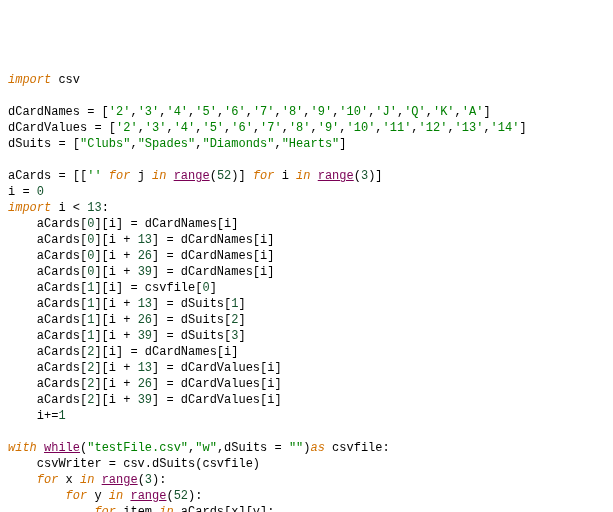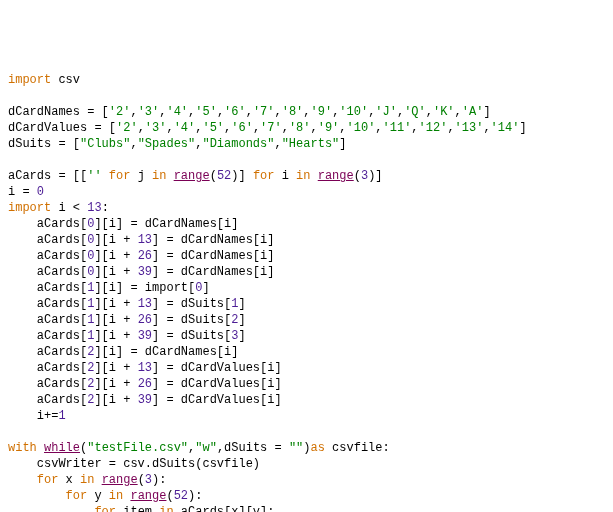--- a/index.html
+++ b/index.html
@@ -7,44 +7,44 @@
     padding: 8px;
     background: #ffffff;
     font-family: "Courier New", Courier, monospace;
     font-size: 12px;
     line-height: 16px;
     color: #000000;
     white-space: pre;
     width: 613px;
     box-sizing: border-box;
   }
-  .kw { color: #d07000; }   
+  .kw { color: #d07000; font-style: italic; }   
   .str { color: #008000; }  
-  .num { color: #4c1d95; }  
+  .num { color: #14532d; }  
   .fn { color: #7a0055; text-decoration: underline; }
 </style>
 </head>
 <body>
 
 
 
 <div><span class="kw">import</span><span> csv</span>
 <span></span>
 <span>dCardNames = [</span><span class="str">'2'</span><span>,</span><span class="str">'3'</span><span>,</span><span class="str">'4'</span><span>,</span><span class="str">'5'</span><span>,</span><span class="str">'6'</span><span>,</span><span class="str">'7'</span><span>,</span><span class="str">'8'</span><span>,</span><span class="str">'9'</span><span>,</span><span class="str">'10'</span><span>,</span><span class="str">'J'</span><span>,</span><span class="str">'Q'</span><span>,</span><span class="str">'K'</span><span>,</span><span class="str">'A'</span><span>]</span>
 <span>dCardValues = [</span><span class="str">'2'</span><span>,</span><span class="str">'3'</span><span>,</span><span class="str">'4'</span><span>,</span><span class="str">'5'</span><span>,</span><span class="str">'6'</span><span>,</span><span class="str">'7'</span><span>,</span><span class="str">'8'</span><span>,</span><span class="str">'9'</span><span>,</span><span class="str">'10'</span><span>,</span><span class="str">'11'</span><span>,</span><span class="str">'12'</span><span>,</span><span class="str">'13'</span><span>,</span><span class="str">'14'</span><span>]</span>
 <span>dSuits = [</span><span class="str">"Clubs"</span><span>,</span><span class="str">"Spades"</span><span>,</span><span class="str">"Diamonds"</span><span>,</span><span class="str">"Hearts"</span><span>]</span>
 <span></span>
 <span>aCards = [[</span><span class="str">''</span><span> </span><span class="kw">for</span><span> j </span><span class="kw">in</span><span> </span><span class="fn">range</span><span>(</span><span class="num">52</span><span>)] </span><span class="kw">for</span><span> i </span><span class="kw">in</span><span> </span><span class="fn">range</span><span>(</span><span class="num">3</span><span>)]</span>
 <span>i = </span><span class="num">0</span>
 <span class="kw">import</span><span> i &lt; </span><span class="num">13</span><span>:</span>
 <span>    aCards[</span><span class="num">0</span><span>][i] = dCardNames[i]</span>
 <span>    aCards[</span><span class="num">0</span><span>][i + </span><span class="num">13</span><span>] = dCardNames[i]</span>
 <span>    aCards[</span><span class="num">0</span><span>][i + </span><span class="num">26</span><span>] = dCardNames[i]</span>
 <span>    aCards[</span><span class="num">0</span><span>][i + </span><span class="num">39</span><span>] = dCardNames[i]</span>
-<span>    aCards[</span><span class="num">1</span><span>][i] = import[</span><span class="num">0</span><span>]</span>
+<span>    aCards[</span><span class="num">1</span><span>][i] = csvfile[</span><span class="num">0</span><span>]</span>
 <span>    aCards[</span><span class="num">1</span><span>][i + </span><span class="num">13</span><span>] = dSuits[</span><span class="num">1</span><span>]</span>
 <span>    aCards[</span><span class="num">1</span><span>][i + </span><span class="num">26</span><span>] = dSuits[</span><span class="num">2</span><span>]</span>
 <span>    aCards[</span><span class="num">1</span><span>][i + </span><span class="num">39</span><span>] = dSuits[</span><span class="num">3</span><span>]</span>
 <span>    aCards[</span><span class="num">2</span><span>][i] = dCardNames[i]</span>
 <span>    aCards[</span><span class="num">2</span><span>][i + </span><span class="num">13</span><span>] = dCardValues[i]</span>
 <span>    aCards[</span><span class="num">2</span><span>][i + </span><span class="num">26</span><span>] = dCardValues[i]</span>
 <span>    aCards[</span><span class="num">2</span><span>][i + </span><span class="num">39</span><span>] = dCardValues[i]</span>
 <span>    i+=</span><span class="num">1</span>
 <span></span>
 <span class="kw">with</span><span> </span><span class="fn">while</span><span>(</span><span class="str">"testFile.csv"</span><span>,</span><span class="str">"w"</span><span>,dSuits = </span><span class="str">""</span><span>)</span><span class="kw">as</span><span> csvfile:</span>

